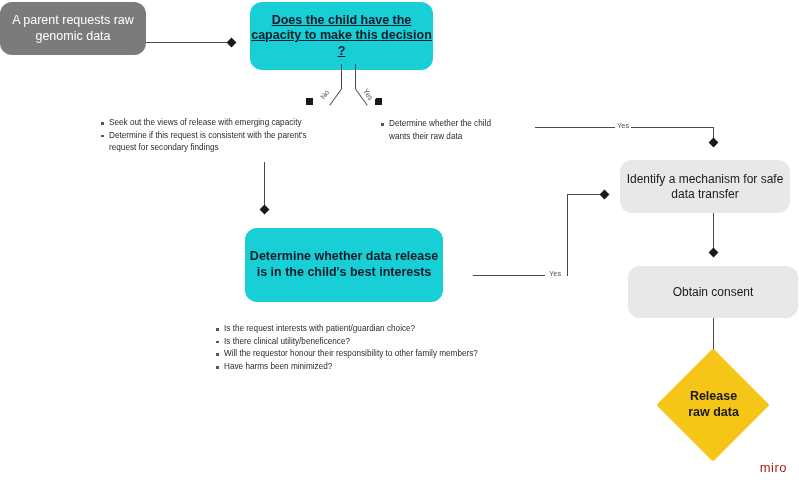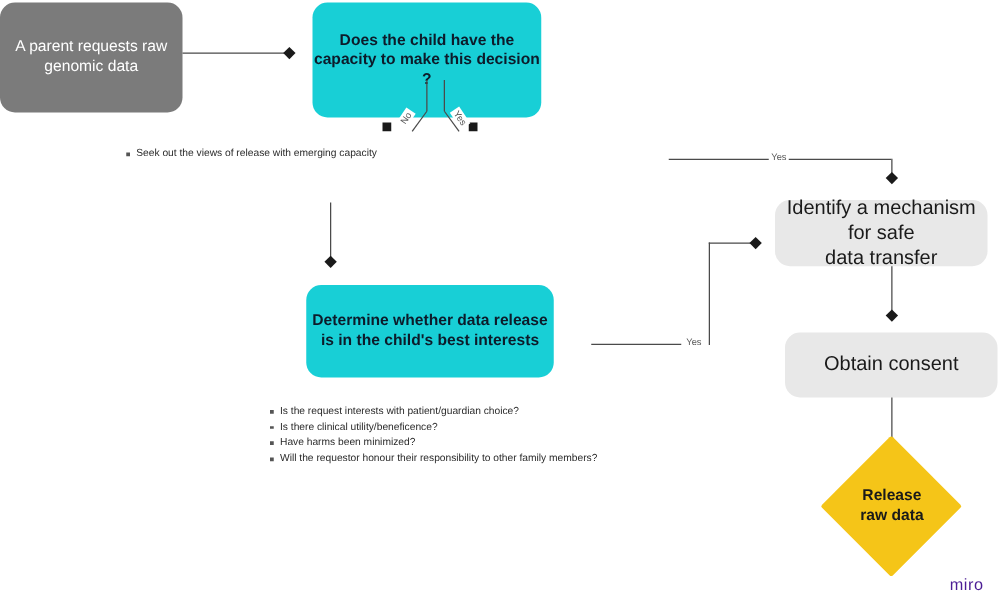--- a/index.html
+++ b/index.html
@@ -36,21 +36,21 @@
   }
   .node-decision {
     background: #18cfd6;
     color: #0d1b2a;
     font-size: 12.5px;
     font-weight: bold;
   }
   .node-process {
     background: #e8e8e8;
     color: #1a1a1a;
-    font-size: 16px;
+    font-size: 12px;
   }
   .node-terminator {
     background: #f5c518;
     color: #1a1a1a;
     font-size: 12.5px;
     font-weight: bold;
     transform: rotate(45deg);
     border-radius: 2px;
   }
   .node-terminator > span {
@@ -119,56 +119,62 @@
   }
   .edge-label-rot-right {
     transform: rotate(56deg);
     transform-origin: center;
   }
   .watermark {
     position: absolute;
     right: 12px;
     bottom: 8px;
     font-size: 13px;
-    color: #4c1d95;
+    color: #b91c1c;
     letter-spacing: 0.5px;
   }
 </style>
 </head>
 <body>
 
 <div id="canvas">
 
-  <div class="node node-rounded node-start" style="left:0px; top:2px; width:146px; height:88px;">
+  <div class="node node-rounded node-start" style="left:0px; top:2px; width:146px; height:53px;">
     <span style="white-space:pre-line;">A parent requests raw
 genomic data</span>
   </div>
 
   <div class="line-h" style="left:146px; top:42px; width:86px;"></div>
   <div class="marker-diamond" style="left:228px; top:39px;"></div>
 
-  <div class="node node-rounded node-decision" style="left:250px; top:2px; width:183px; height:92px;">
+  <div class="node node-rounded node-decision" style="left:250px; top:2px; width:183px; height:68px;text-decoration:underline;">
     <span style="white-space:pre-line;">Does the child have the
 capacity to make this decision ?</span>
   </div>
 
   <div class="line-v" style="left:341px; top:64px; height:25px;"></div>
   <div class="line-diag" style="left:341px; top:89px; height:20px; transform:rotate(36deg);"></div>
   <div class="marker-square" style="left:306px; top:98px;"></div>
   <div class="edge-label edge-label-rot-left" style="left:318px; top:90px;">No</div>
 
   <div class="line-v" style="left:355px; top:64px; height:25px;"></div>
   <div class="line-diag" style="left:355px; top:89px; height:20px; transform:rotate(-36deg);"></div>
   <div class="marker-square" style="left:375px; top:98px;"></div>
   <div class="edge-label edge-label-rot-right" style="left:360px; top:90px;">Yes</div>
 
   <ul class="bullets" style="left:100px; top:117px; width:290px;">
     <li>Seek out the views of release with emerging capacity</li>
+    <li>Determine if this request is consistent with the parent's
+request for secondary findings</li>
   </ul>
 
+  <ul class="bullets" style="left:380px; top:118px; width:150px;">
+    <li>Determine whether the child
+wants their raw data</li>
+  </ul>
 
   <div class="line-h" style="left:535px; top:127px; width:178px;"></div>
   <div class="edge-label" style="left:615px; top:121px;">Yes</div>
   <div class="line-v" style="left:713px; top:127px; height:16px;"></div>
   <div class="marker-diamond" style="left:710px; top:139px;"></div>
 
   <div class="line-v" style="left:264px; top:162px; height:48px;"></div>
   <div class="marker-diamond" style="left:261px; top:206px;"></div>
 
   <div class="node node-rounded node-decision" style="left:245px; top:228px; width:198px; height:74px;">
@@ -190,22 +196,22 @@
   <div class="line-v" style="left:713px; top:213px; height:40px;"></div>
   <div class="marker-diamond" style="left:710px; top:249px;"></div>
 
   <div class="node node-rounded node-process" style="left:628px; top:266px; width:170px; height:52px;">
     <span>Obtain consent</span>
   </div>
 
   <ul class="bullets" style="left:215px; top:323px; width:330px;">
     <li>Is the request interests with patient/guardian choice?</li>
     <li>Is there clinical utility/beneficence?</li>
+    <li>Will the requestor honour their responsibility to other family members?</li>
     <li>Have harms been minimized?</li>
-    <li>Will the requestor honour their responsibility to other family members?</li>
   </ul>
 
   <div class="line-v" style="left:713px; top:318px; height:38px;"></div>
   <div class="marker-diamond" style="left:710px; top:351px;"></div>
 
   <div class="node node-terminator" style="left:673px; top:365px; width:80px; height:80px;">
     <span style="white-space:pre-line;">Release
 raw data</span>
   </div>
 

